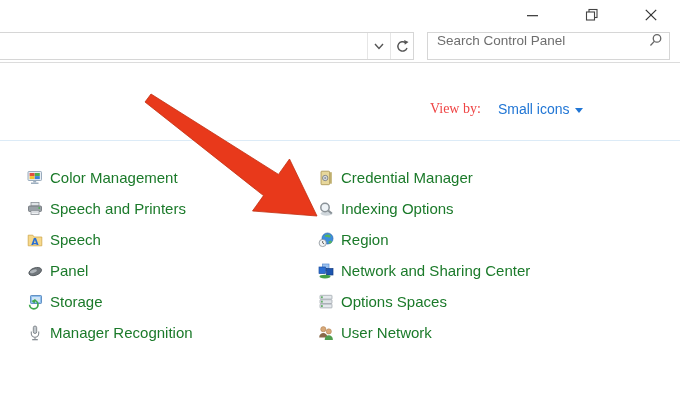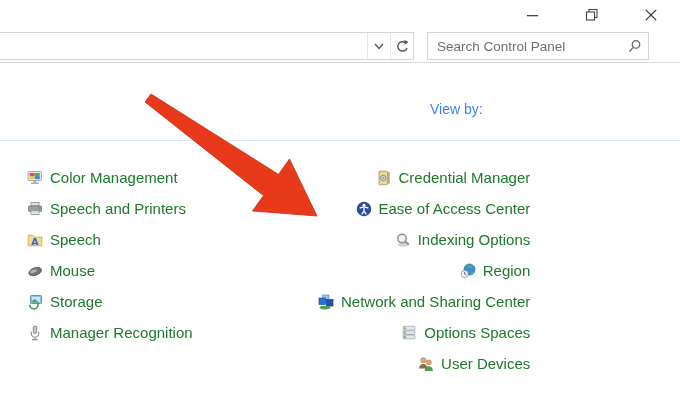--- a/index.html
+++ b/index.html
@@ -12,41 +12,41 @@
   .titlebar{position:absolute;top:0;left:0;width:680px;height:30px;background:#fff;}
   .win-controls{position:absolute;top:0;right:0;height:30px;display:flex;}
   .win-btn{width:59px;height:30px;display:flex;align-items:center;justify-content:center;cursor:default;}
   
   .addressbar{
     position:absolute;top:32px;left:-8px;width:422px;height:28px;box-sizing:border-box;
     background:#fff;border:1px solid #d6d6d6;display:flex;justify-content:flex-end;
   }
   .addr-btn{width:22px;display:flex;align-items:center;justify-content:center;border-left:1px solid #e6e6e6;}
   .searchbox{
-    position:absolute;top:32px;left:427px;width:222px;height:28px;box-sizing:border-box;
-    background:#fff;border:1px solid #d6d6d6;display:flex;align-items:center;
+    position:absolute;top:32px;left:427px;width:243px;height:28px;box-sizing:border-box;
+    background:#fff;border:1px solid #d6d6d6;display:flex;align-items:flex-start;
   }
   .searchbox input{
     flex:1;border:none;outline:none;background:transparent;
     font-family:"Liberation Sans",sans-serif;font-size:13.5px;color:#333;padding:0 0 0 9px;min-width:0;
   }
   .searchbox input::placeholder{color:#6e6e6e;opacity:1;}
   .search-icon-cell{width:28px;display:flex;align-items:center;justify-content:center;}
   
   .sep-gray{position:absolute;top:62px;left:0;width:680px;height:1px;background:#dcdcdc;}
   .sep-blue{position:absolute;top:140px;left:0;width:680px;height:1px;background:#dcebf7;}
   
   .viewbar{position:absolute;top:99px;left:430px;height:20px;display:flex;align-items:center;font-size:14px;}
-  .viewby-label{color:#3b82f6;}
+  .viewby-label{color:#ef4444;font-family:Liberation Serif, serif;}
   .view-link{color:#2176d5;margin-left:17px;display:flex;align-items:center;cursor:default;}
   .caret-down{width:0;height:0;border-left:4px solid transparent;border-right:4px solid transparent;border-top:5px solid #2176d5;margin-left:6px;margin-top:2px;}
   
   .col{position:absolute;top:162px;display:flex;flex-direction:column;}
   .col-left{left:27px;}
-  .col-right{left:318px;align-items:flex-end;}
+  .col-right{left:318px;}
   .cp-item{height:31px;display:flex;align-items:center;cursor:default;}
   .cp-item .icon{width:16px;height:16px;flex:0 0 16px;display:block;}
   .cp-item .label{margin-left:7px;font-size:15px;color:#1b7a2a;white-space:nowrap;}
   
   .arrow-overlay{position:absolute;top:0;left:0;pointer-events:none;}
 </style>
 </head>
 <body>
 
 <div class="titlebar">
@@ -92,20 +92,24 @@
       <circle cx="9.6" cy="5.8" r="4" fill="none" stroke="#666" stroke-width="1.4"></circle>
       <line x1="6.7" y1="8.9" x2="2.6" y2="13.4" stroke="#666" stroke-width="1.4"></line>
     </svg>
   </div>
 </div>
 
 <div class="sep-gray"></div>
 
 <div class="viewbar">
   <span class="viewby-label">View by:</span>
+  <span class="view-link">
+    <span>Small icons</span>
+    <span class="caret-down"></span>
+  </span>
 </div>
 
 <div class="sep-blue"></div>
 
 <div class="col col-left">
 
   <div class="cp-item">
     <svg class="icon" viewBox="0 0 16 16">
       <rect x="1" y="1.5" width="13.5" height="9" rx="0.8" fill="#e8eef4" stroke="#8fa3b5" stroke-width="0.9"></rect>
       <rect x="2.6" y="3" width="5" height="3" fill="#e34f3f"></rect>
@@ -137,21 +141,21 @@
     <span class="label">Speech</span>
   </div>
 
   <div class="cp-item">
     <svg class="icon" viewBox="0 0 16 16">
       <g transform="rotate(-20 8 8)">
         <ellipse cx="8" cy="8.6" rx="6.6" ry="3.7" fill="#70767b" stroke="#4c5257" stroke-width="0.8"></ellipse>
         <ellipse cx="6.4" cy="7.7" rx="3.6" ry="1.6" fill="#aeb4b9"></ellipse>
       </g>
     </svg>
-    <span class="label">Mouse</span>
+    <span class="label">Panel</span>
   </div>
 
   <div class="cp-item">
     <svg class="icon" viewBox="0 0 16 16">
       <rect x="3.5" y="1.5" width="11" height="8" rx="0.8" fill="#8fc0ee" stroke="#4a7cb8" stroke-width="0.8"></rect>
       <rect x="5" y="3" width="8" height="5" fill="#cfe4f7"></rect>
       <path d="M2.6 10.8a4.2 4.2 0 1 0 4.4-4.4" fill="none" stroke="#3fa74a" stroke-width="1.7"></path>
       <polygon points="4.4,6.9 8.6,5.1 7.6,9.5" fill="#3fa74a"></polygon>
     </svg>
     <span class="label">Storage</span>
@@ -175,30 +179,20 @@
   <div class="cp-item">
     <svg class="icon" viewBox="0 0 16 16">
       <rect x="3" y="1.2" width="8.5" height="13.5" rx="0.8" fill="#e7d79c" stroke="#a6904e" stroke-width="0.8"></rect>
       <rect x="11.5" y="2.2" width="2.3" height="11.5" fill="#bfae6d"></rect>
       <circle cx="7.2" cy="8" r="2.7" fill="#d6dade" stroke="#75797d" stroke-width="0.8"></circle>
       <circle cx="7.2" cy="8" r="1" fill="#8e959b"></circle>
     </svg>
     <span class="label">Credential Manager</span>
   </div>
 
-  <div class="cp-item">
-    <svg class="icon" viewBox="0 0 16 16">
-      <circle cx="8" cy="8" r="6.8" fill="#2a4fa2" stroke="#16346f" stroke-width="0.8"></circle>
-      <circle cx="8" cy="4.3" r="1.5" fill="#fff"></circle>
-      <path d="M3.6 7.2c2.9-1.3 5.9-1.3 8.8 0" fill="none" stroke="#fff" stroke-width="1.3"></path>
-      <path d="M8 6.8v3.4" stroke="#fff" stroke-width="1.3"></path>
-      <path d="M8 10.2l-2.3 3.1M8 10.2l2.3 3.1" stroke="#fff" stroke-width="1.3" fill="none"></path>
-    </svg>
-    <span class="label">Ease of Access Center</span>
-  </div>
 
   <div class="cp-item">
     <svg class="icon" viewBox="0 0 16 16">
       <ellipse cx="8.5" cy="12.5" rx="6" ry="2.2" fill="#cfd6db"></ellipse>
       <circle cx="7" cy="6.5" r="4.2" fill="#eef3f7" stroke="#8a9298" stroke-width="1.5"></circle>
       <line x1="10.2" y1="9.5" x2="13.8" y2="12.6" stroke="#8a9298" stroke-width="2"></line>
     </svg>
     <span class="label">Indexing Options</span>
   </div>
 
@@ -235,20 +229,20 @@
     <span class="label">Options Spaces</span>
   </div>
 
   <div class="cp-item">
     <svg class="icon" viewBox="0 0 16 16">
       <circle cx="5.3" cy="4.2" r="2.6" fill="#d8a878" stroke="#a97c4f" stroke-width="0.5"></circle>
       <path d="M1.2 12.5c0-3 1.9-4.6 4.1-4.6s4.1 1.6 4.1 4.6z" fill="#8a6a4a"></path>
       <circle cx="10.8" cy="6.4" r="2.6" fill="#d8a878" stroke="#a97c4f" stroke-width="0.5"></circle>
       <path d="M6.7 14.9c0-3 1.9-4.6 4.1-4.6s4.1 1.6 4.1 4.6z" fill="#4f9e4f"></path>
     </svg>
-    <span class="label">User Devices</span>
+    <span class="label">User Network</span>
   </div>
 
 </div>
 
 <svg class="arrow-overlay" width="680" height="420" viewBox="0 0 680 420">
   <polygon points="145,102 263.5,195.6 252.5,211 317,216 289.5,159 278.5,174.4 151,94" stroke="#c22f10" stroke-width="0.8" fill="#e8391b"></polygon>
 </svg>
 
 </body></html>

